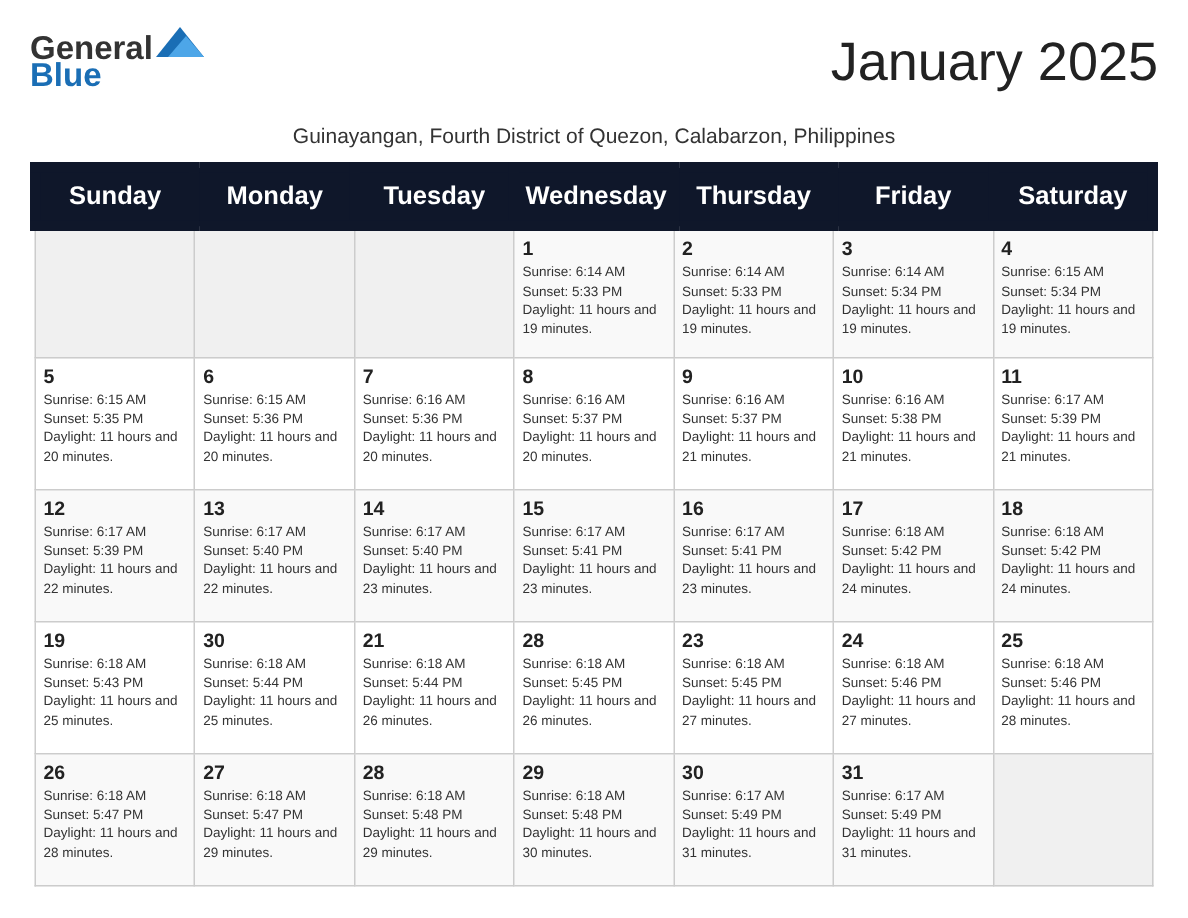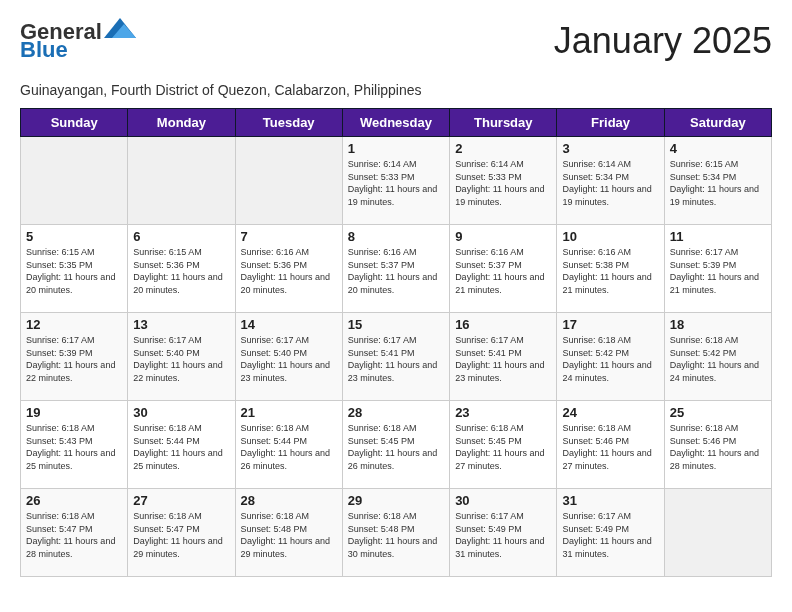--- a/index.html
+++ b/index.html
@@ -28,38 +28,38 @@
     }
     .logo-general { color: #333; }
     .logo-blue { color: #1a6eb5; }
     .month-title {
       font-size: 36px;
       font-weight: normal;
       color: #222;
       text-align: right;
     }
     .subtitle {
-      text-align: left;
+      text-align: center;
       font-size: 14px;
       color: #333;
       margin-bottom: 10px;
     }
     table {
       width: 100%;
       border-collapse: collapse;
       table-layout: fixed;
     }
     thead tr th {
-      background-color: #4c1d95;
+      background-color: #0f172a;
       color: white;
-      font-size: 13px;
+      font-size: 17px;
       font-weight: bold;
       text-align: center;
       padding: 6px 4px;
-      border: 1px solid #0f172a;
+      border: 7px solid #0f172a;
     }
     tbody tr td {
       vertical-align: top;
       border: 1px solid #ccc;
       padding: 4px 5px;
       font-size: 9.5px;
       color: #333;
       height: 88px;
       background: #fff;
     }

